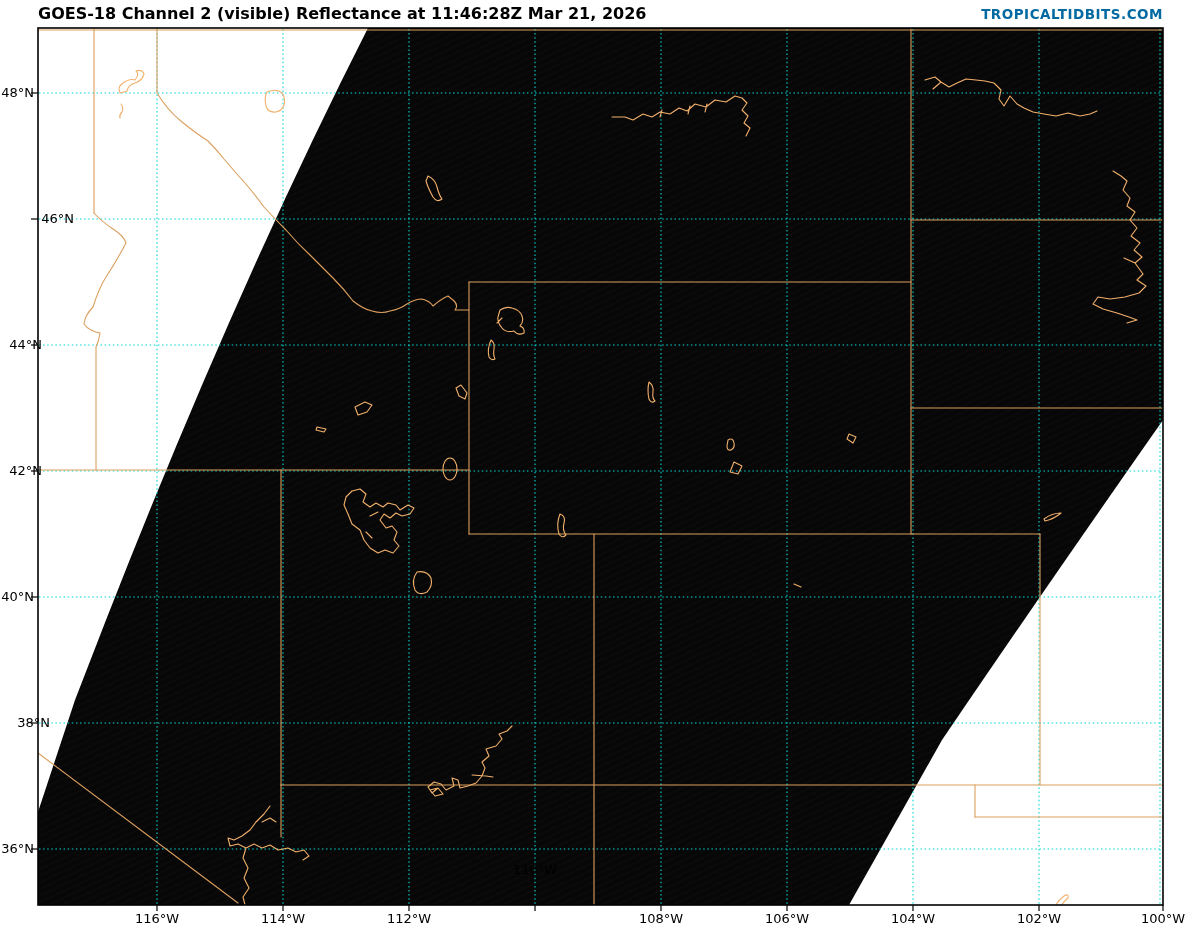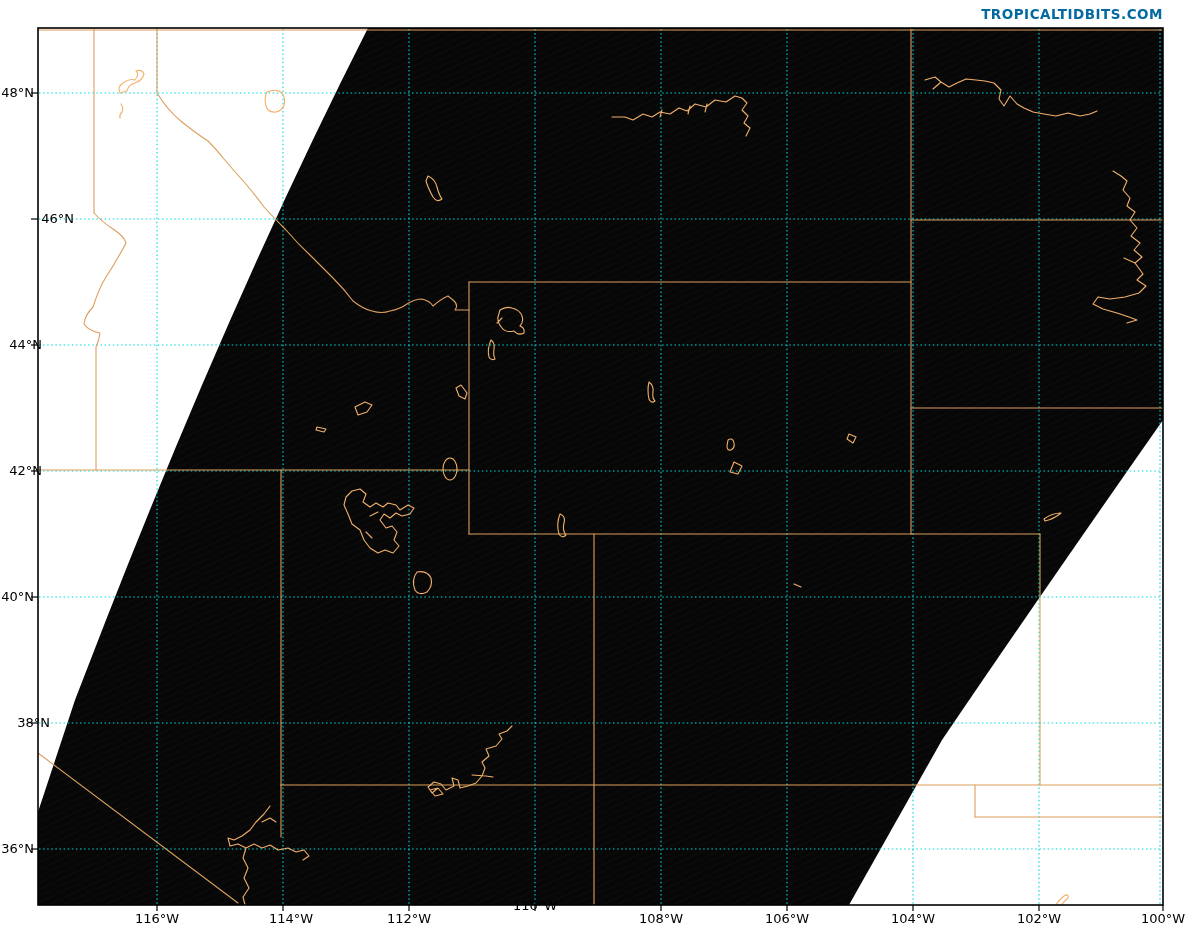--- a/index.html
+++ b/index.html
@@ -12,20 +12,21 @@
   svg{position:absolute;left:0;top:0;}
   .axis-label{position:absolute;font-size:13px;color:#000;line-height:16px;white-space:nowrap;}
   .lat-label{width:34px;text-align:right;}
   .lon-label{width:60px;text-align:center;}
 </style>
 </head>
 <body>
 
 <div id="figure">
 
+  <div id="fig-title">GOES-18 Channel 2 (visible) Reflectance at 11:46:28Z Mar 21, 2026</div>
   <div id="watermark">TROPICALTIDBITS.COM</div>
 
   <svg id="map-svg" width="1200" height="929" viewBox="0 0 1200 929">
     <defs>
       <clipPath id="plotclip">
           <rect x="38" y="28" width="1125" height="877"></rect>
         </clipPath>
       <pattern id="scantex" width="6" height="6" patternUnits="userSpaceOnUse" patternTransform="rotate(65)">
         <line x1="0" y1="0" x2="0" y2="6" stroke="rgba(255,255,255,0.035)" stroke-width="1.2"></line>
       </pattern>
@@ -127,23 +128,23 @@
         <line x1="31" y1="597" x2="38" y2="597"></line>
         <line x1="31" y1="723" x2="38" y2="723"></line>
         <line x1="31" y1="849" x2="38" y2="849"></line>
       </g>
 
     <rect id="map-frame" x="38" y="28" width="1125" height="877" fill="none" stroke="#000" stroke-width="1.6"></rect>
   </svg>
 
   <div id="axis-labels">
       <div class="axis-label lon-label" style="left: 127px; top: 911px;">116°W</div>
-      <div class="axis-label lon-label" style="left: 253px; top: 911px; margin-left: 8px;">114°W</div>
+      <div class="axis-label lon-label" style="left: 253px; top: 911px;">114°W</div>
       <div class="axis-label lon-label" style="left: 379px; top: 911px;">112°W</div>
-      <div class="axis-label lon-label" style="left: 505px; top: 898px;">110°W</div>
+      <div class="axis-label lon-label" style="left: 505px; top: 862px;">110°W</div>
       <div class="axis-label lon-label" style="left: 631px; top: 911px;">108°W</div>
       <div class="axis-label lon-label" style="left: 757px; top: 911px;">106°W</div>
       <div class="axis-label lon-label" style="left: 883px; top: 911px;">104°W</div>
       <div class="axis-label lon-label" style="left: 1009px; top: 911px;">102°W</div>
       <div class="axis-label lon-label" style="left: 1133px; top: 911px;">100°W</div>
       <div class="axis-label lat-label" style="left: 0px; top: 85px;">48°N</div>
       <div class="axis-label lat-label" style="left: 0px; top: 211px; padding-left: 40px;">46°N</div>
       <div class="axis-label lat-label" style="left: 0px; top: 337px; margin-left: 8px;">44°N</div>
       <div class="axis-label lat-label" style="left: 8px; top: 463px;">42°N</div>
       <div class="axis-label lat-label" style="left: 0px; top: 589px;">40°N</div>

